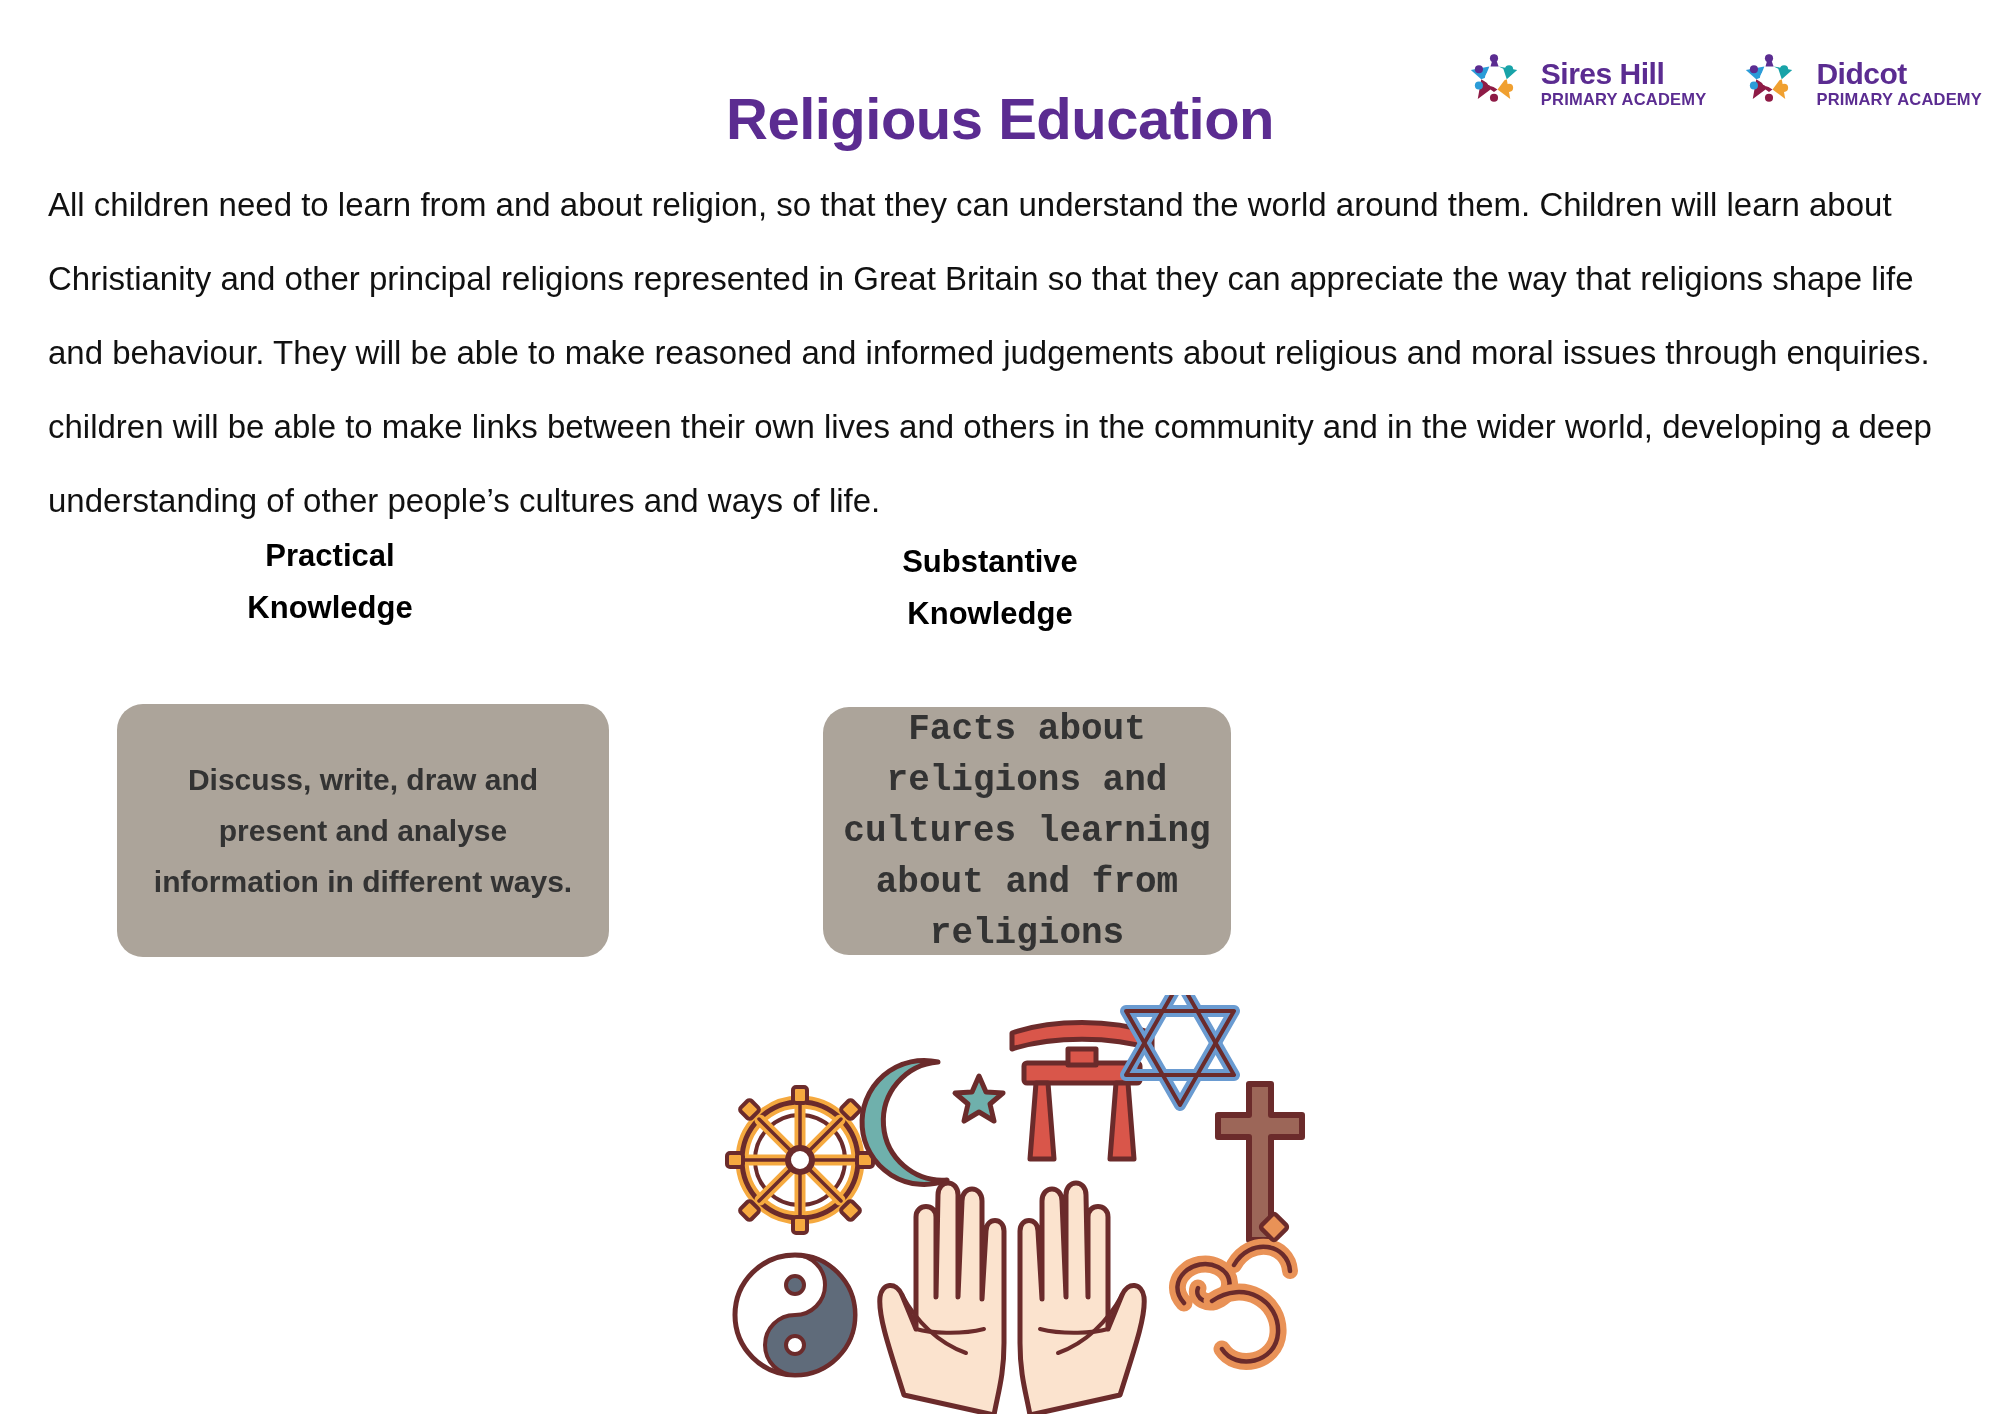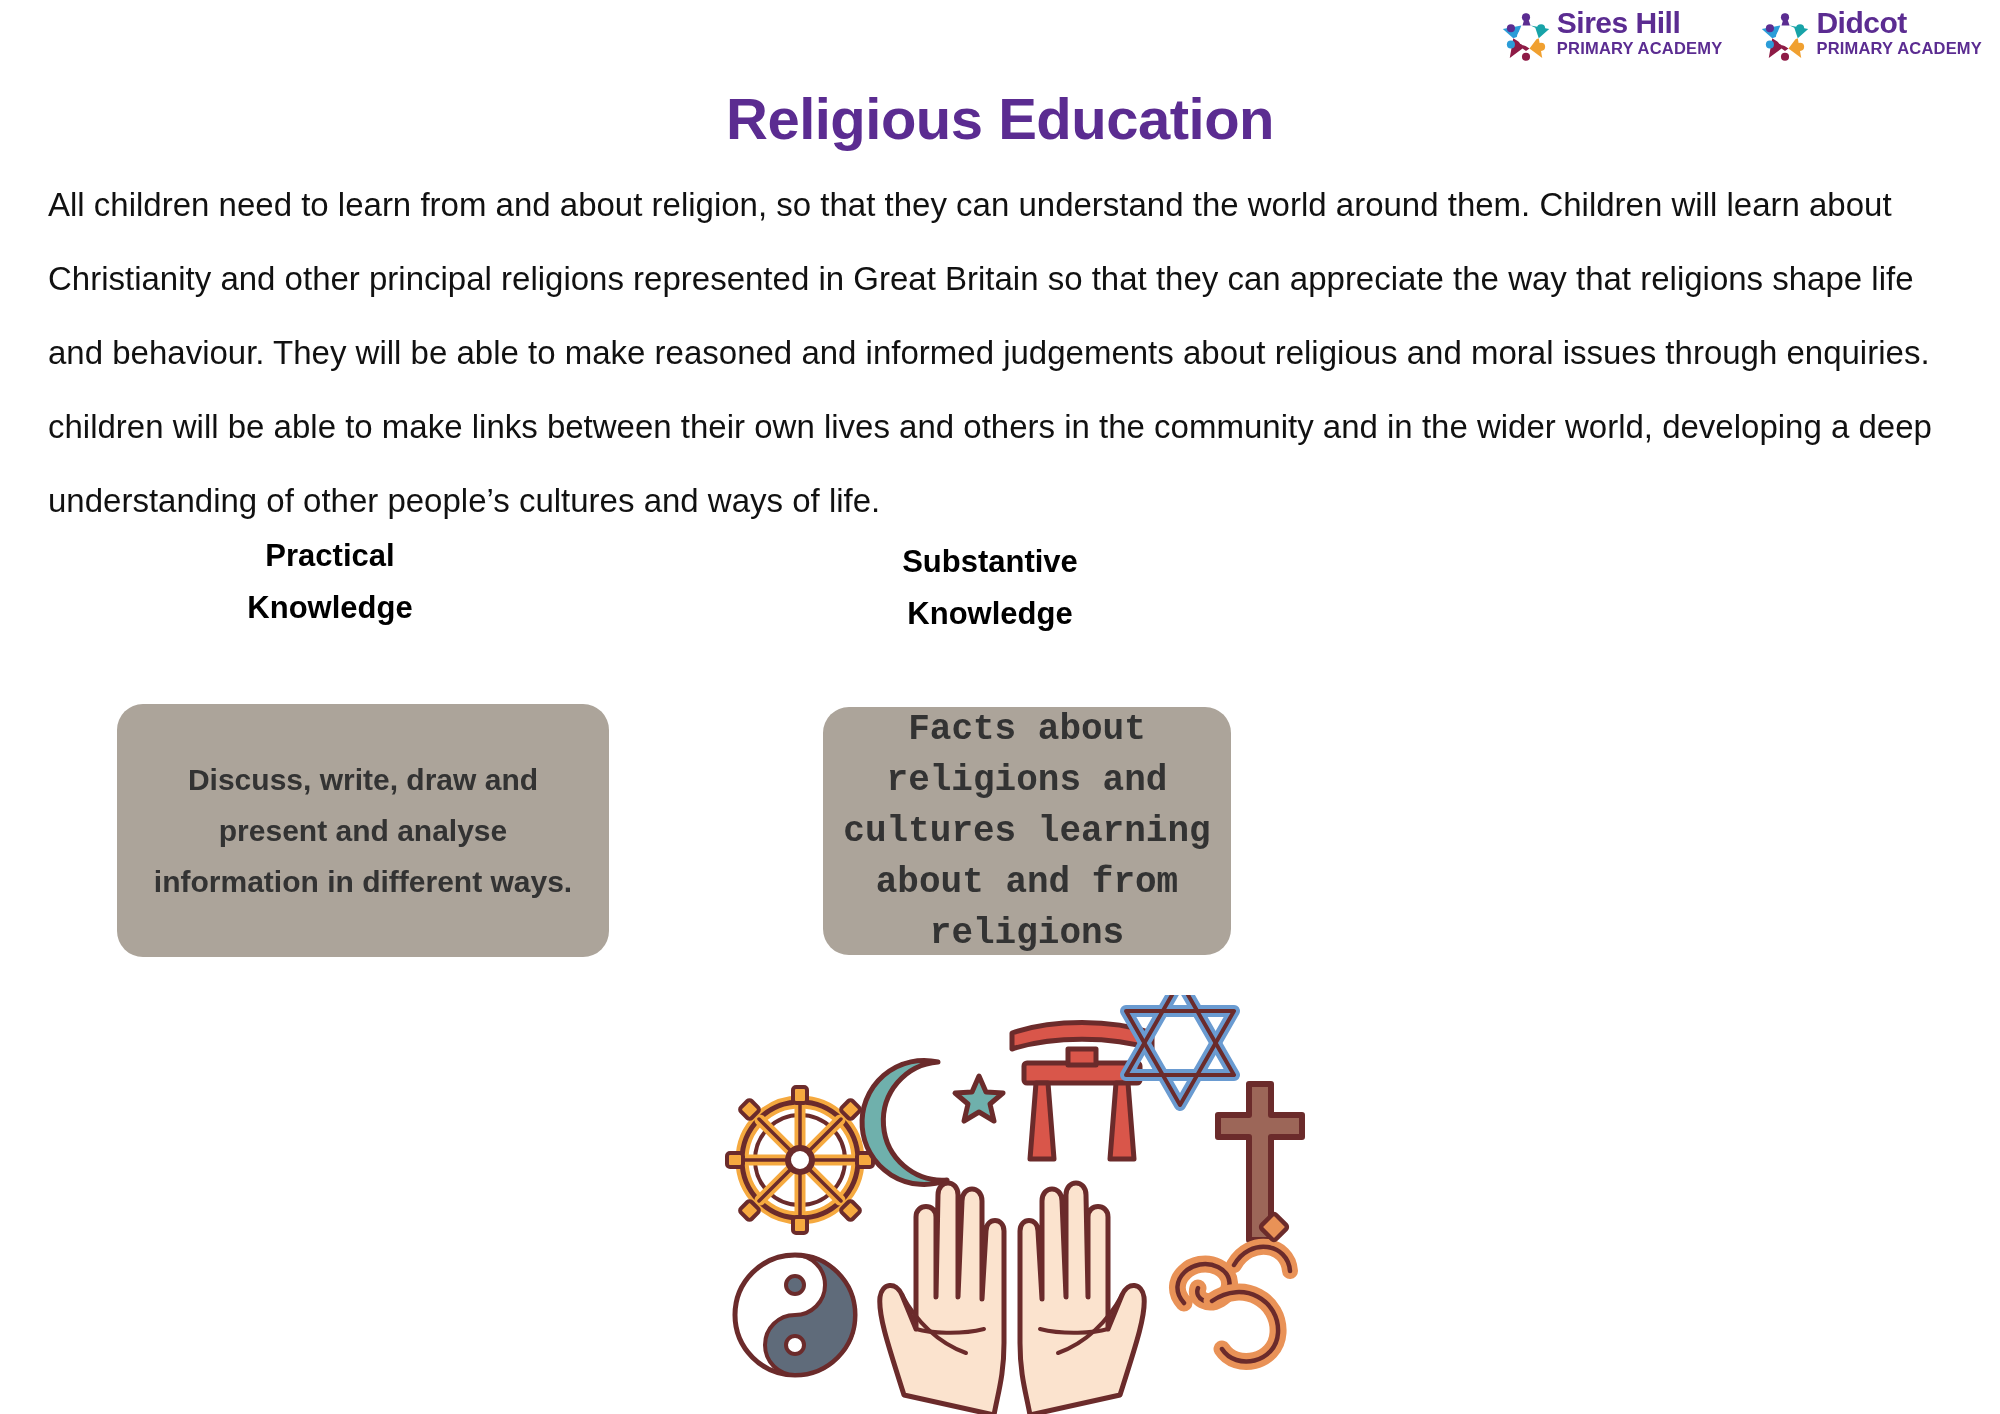--- a/index.html
+++ b/index.html
@@ -20,22 +20,23 @@
   .logo-row {
     position: absolute;
     top: 8px;
     right: 18px;
     display: flex;
     align-items: center;
     gap: 34px;
   }
   .logo {
     display: flex;
-    align-items: flex-start;
-    gap: 2px;
+    align-items: flex-end;
+    gap: 18px;
+    margin-top: 41px;
   }
   .logo-mark { width: 58px; height: 58px; flex: 0 0 auto; }
   .logo-text { line-height: 1.0; }
   .logo-name {
     font-size: 30px;
     font-weight: bold;
     color: #5B2C91;
     letter-spacing: -0.5px;
     display: block;
   }

